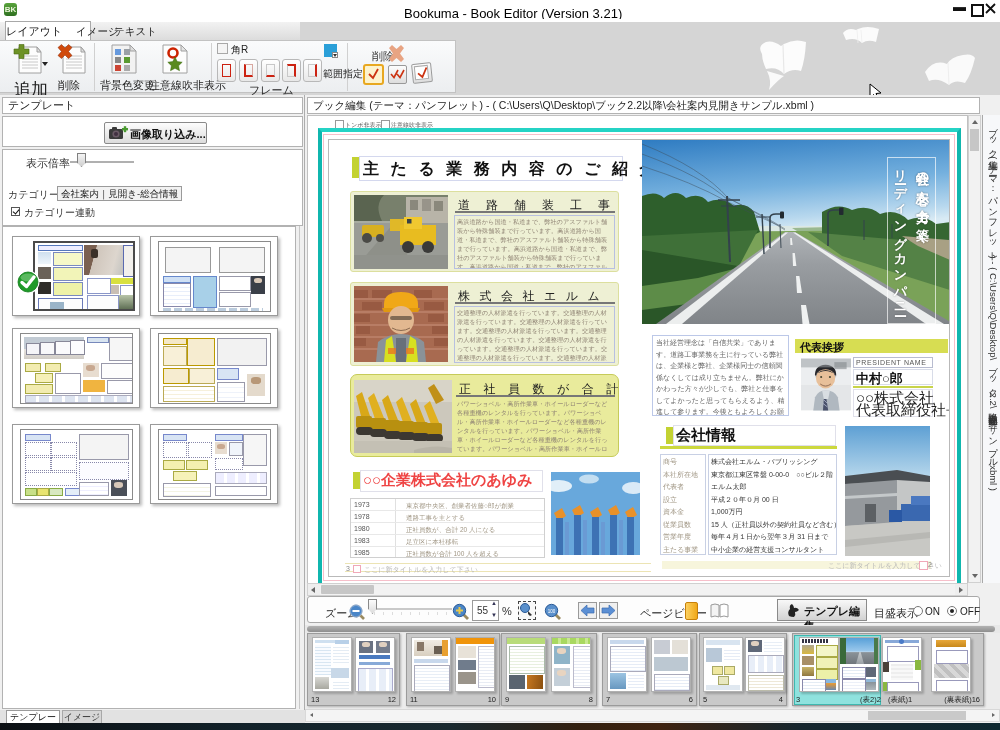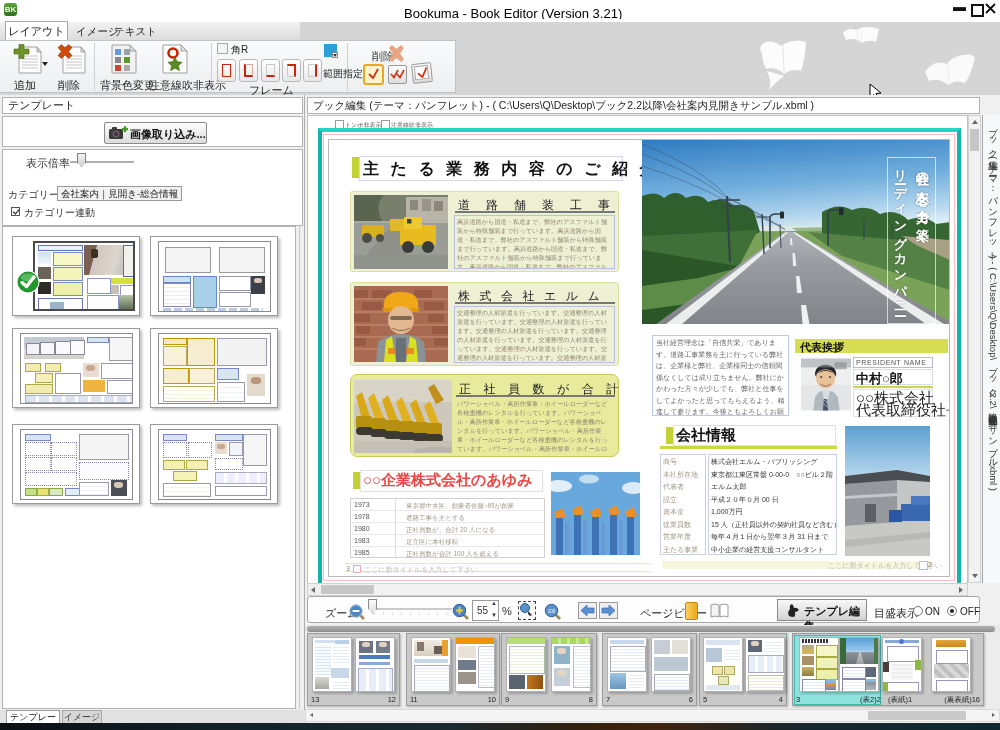--- a/index.html
+++ b/index.html
@@ -23,42 +23,42 @@
   <div class="lbl" style="left:953px;top:-1px;font-size:13px;font-weight:bold;color:#111">▬</div>
   <div class="a" style="left:971px;top:4px;width:9px;height:9px;border:2px solid #111"></div>
   <svg class="a" style="left:985px;top:3px" width="11" height="11" viewBox="0 0 11 11">
       <path d="M1 1 L10 10 M10 1 L1 10" stroke="#111" stroke-width="1.8"></path>
     </svg>
 </div>
 
 <div class="a" style="left:0;top:19px;width:1000px;height:76px;background:#d5d5d5">
   <div class="a" style="left:0;top:0;width:1000px;height:3px;background:#fff"></div>
   <div class="a" style="left:0;top:3px;width:300px;height:18px;background:linear-gradient(#f2f2f2,#dcdcdc)"></div>
-  <div class="a" style="left:5px;top:2px;width:63px;height:19px;background:#fff;border:1px solid #a8a8a8;border-bottom:none;font-size:11px;color:#111;text-align:center;line-height:19px;box-sizing:border-box">レイアウト</div>
+  <div class="a" style="left:5px;top:2px;width:86px;height:19px;background:#fff;border:1px solid #a8a8a8;border-bottom:none;font-size:11px;color:#111;line-height:19px;box-sizing:border-box">レイアウト</div>
   <div class="lbl" style="left:76px;top:6px;font-size:10.5px;color:#222">イメージ</div>
   <div class="lbl" style="left:114px;top:6px;font-size:10.5px;color:#222">テキスト</div>
 
   <div class="a" style="left:0;top:21px;width:456px;height:53px;background:linear-gradient(#fafbfc,#eceef0);border:1px solid #c2c2c2;border-left:none;box-sizing:border-box"></div>
   <div id="ribbon" class="a" style="left:0;top:22px;width:1000px;height:54px">
   <div id="ribbon-icons">
 
     <div class="a" style="left:94px;top:2px;width:1px;height:48px;background:#d0d0d0"></div>
     <div class="a" style="left:211px;top:2px;width:1px;height:48px;background:#d0d0d0"></div>
     <div class="a" style="left:347px;top:2px;width:1px;height:48px;background:#d0d0d0"></div>
 
     <svg class="a" style="left:13px;top:3px" width="30" height="30" viewBox="0 0 30 30">
       <path d="M6 3 L24 3 L28 8 L28 29 L6 29 Z" fill="#fdfdfd" stroke="#a0a0a0"></path>
       <path d="M24 3 L24 8 L28 8 Z" fill="#e0e0e0" stroke="#a0a0a0"></path>
       <g stroke="#c8c8c8">
             <path d="M9 12 H25 M9 15 H25 M9 18 H25 M9 21 H25 M9 24 H25"></path>
           </g>
       <path d="M1 5 L6 5 L6 0.5 L11 0.5 L11 5 L16 5 L16 10 L11 10 L11 14.5 L6 14.5 L6 10 L1 10 Z" fill="#6d9226" stroke="#4a6a12" stroke-width="0.6"></path>
     </svg>
     <div class="a" style="left:42px;top:21px;width:0;height:0;border-left:3.5px solid transparent;border-right:3.5px solid transparent;border-top:4.5px solid #222"></div>
-    <div class="lbl" style="left:14px;top:37px;font-size:11px;color:#222">追加</div>
+    <div class="lbl" style="left:14px;top:37px;font-size:17px;color:#222">追加</div>
 
     <svg class="a" style="left:57px;top:3px" width="30" height="30" viewBox="0 0 30 30">
       <path d="M6 3 L24 3 L28 8 L28 29 L6 29 Z" fill="#fdfdfd" stroke="#a0a0a0"></path>
       <path d="M24 3 L24 8 L28 8 Z" fill="#e0e0e0" stroke="#a0a0a0"></path>
       <g stroke="#c8c8c8">
             <path d="M9 12 H25 M9 15 H25 M9 18 H25 M9 21 H25 M9 24 H25"></path>
           </g>
       <path d="M1 3.5 L4.5 0.5 L8 4 L11.5 0.5 L15 3.5 L11.5 7.5 L15 11.5 L11.5 14.5 L8 11 L4.5 14.5 L1 11.5 L4.5 7.5 Z" fill="#d04a0c" stroke="#8a2404" stroke-width="0.5"></path>
     </svg>
     <div class="lbl" style="left:58px;top:37px;font-size:11px;color:#222">削除</div>

